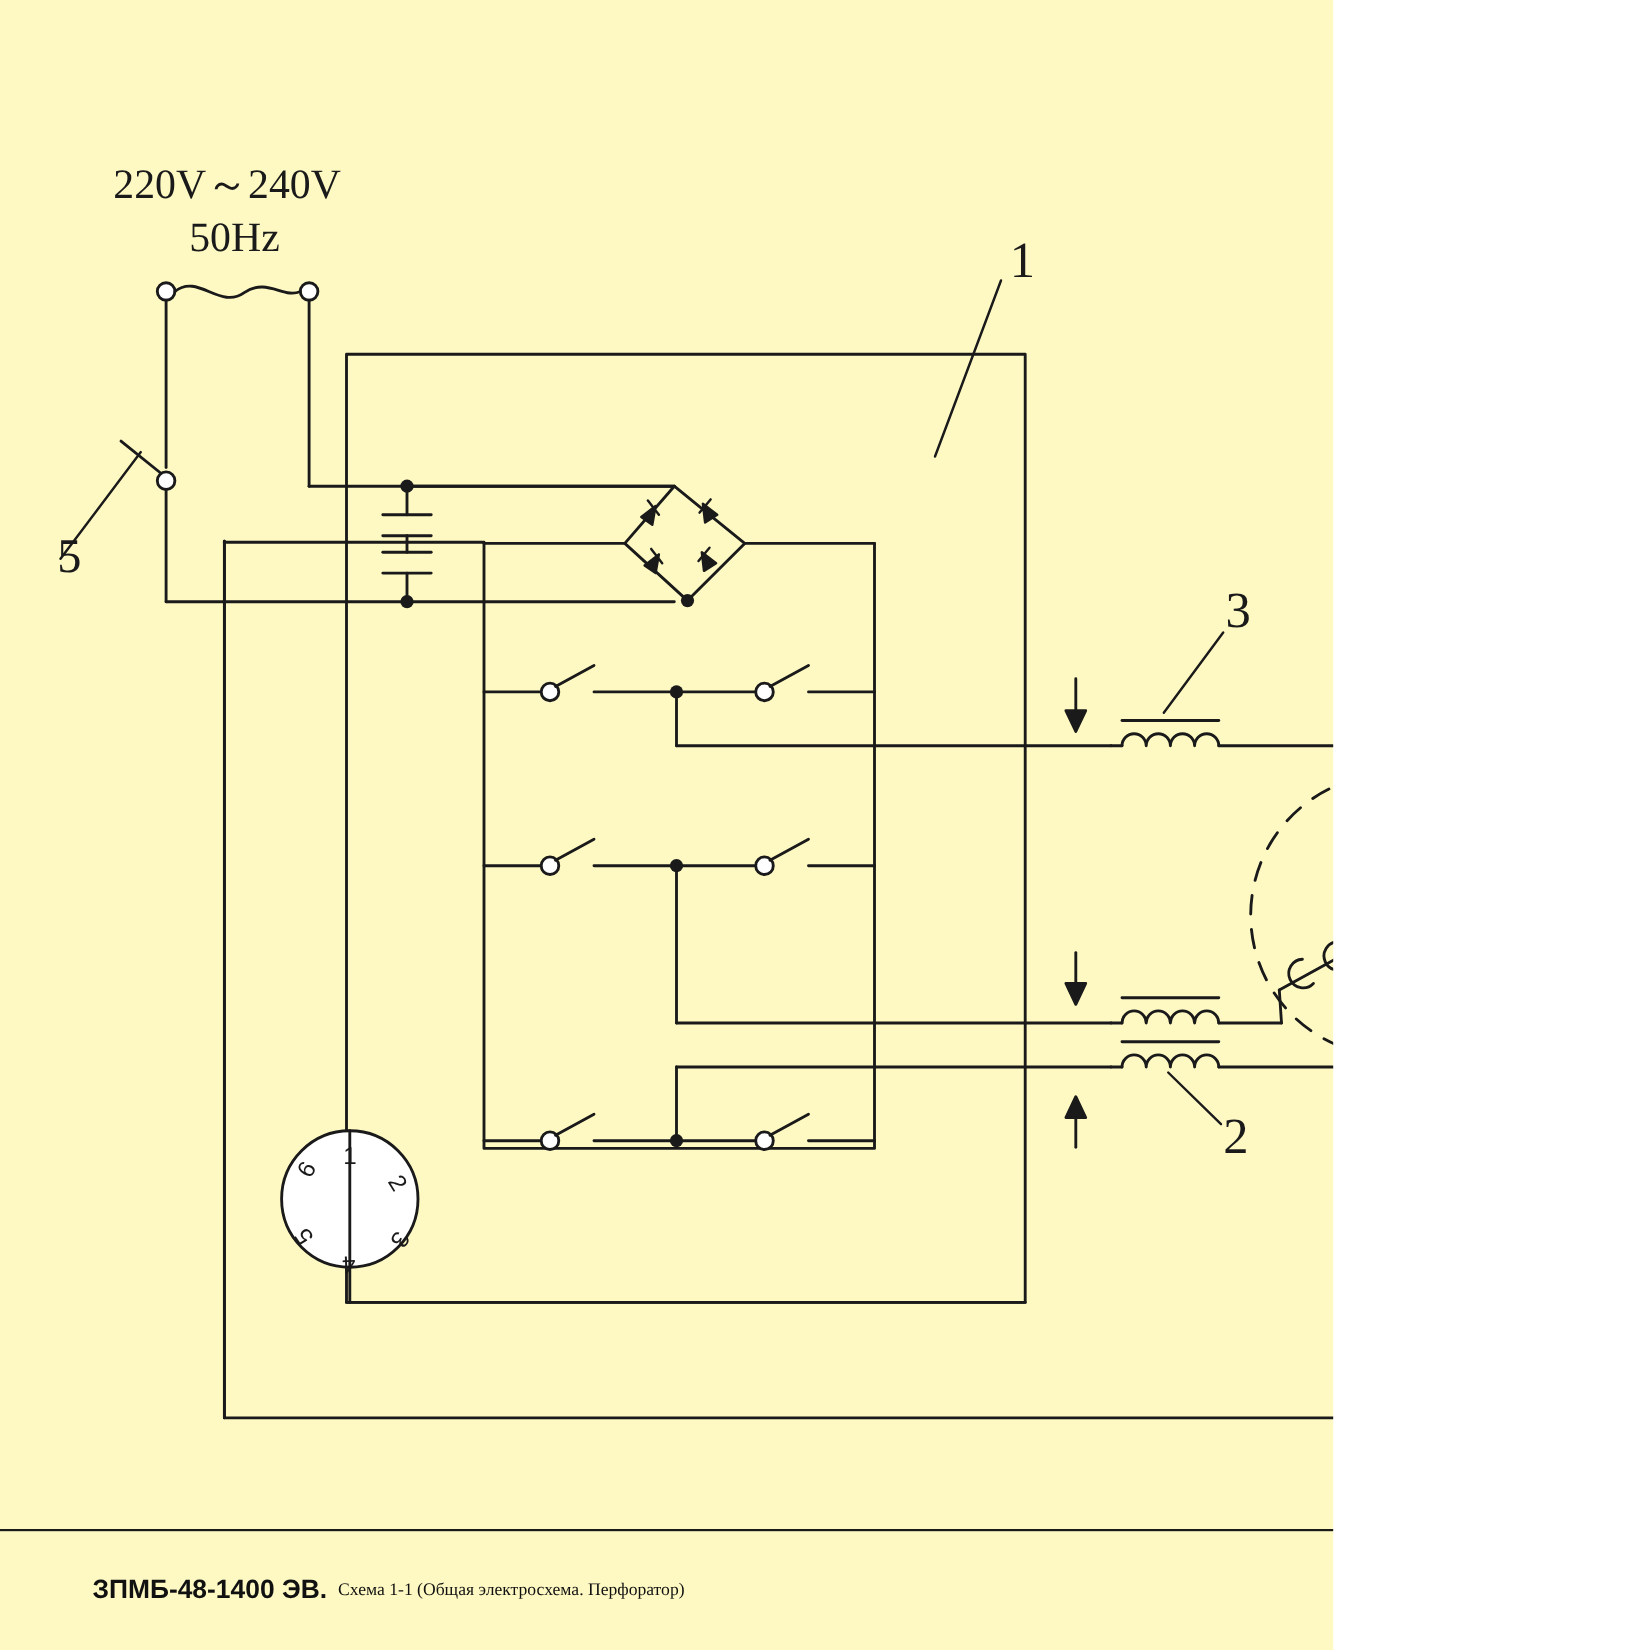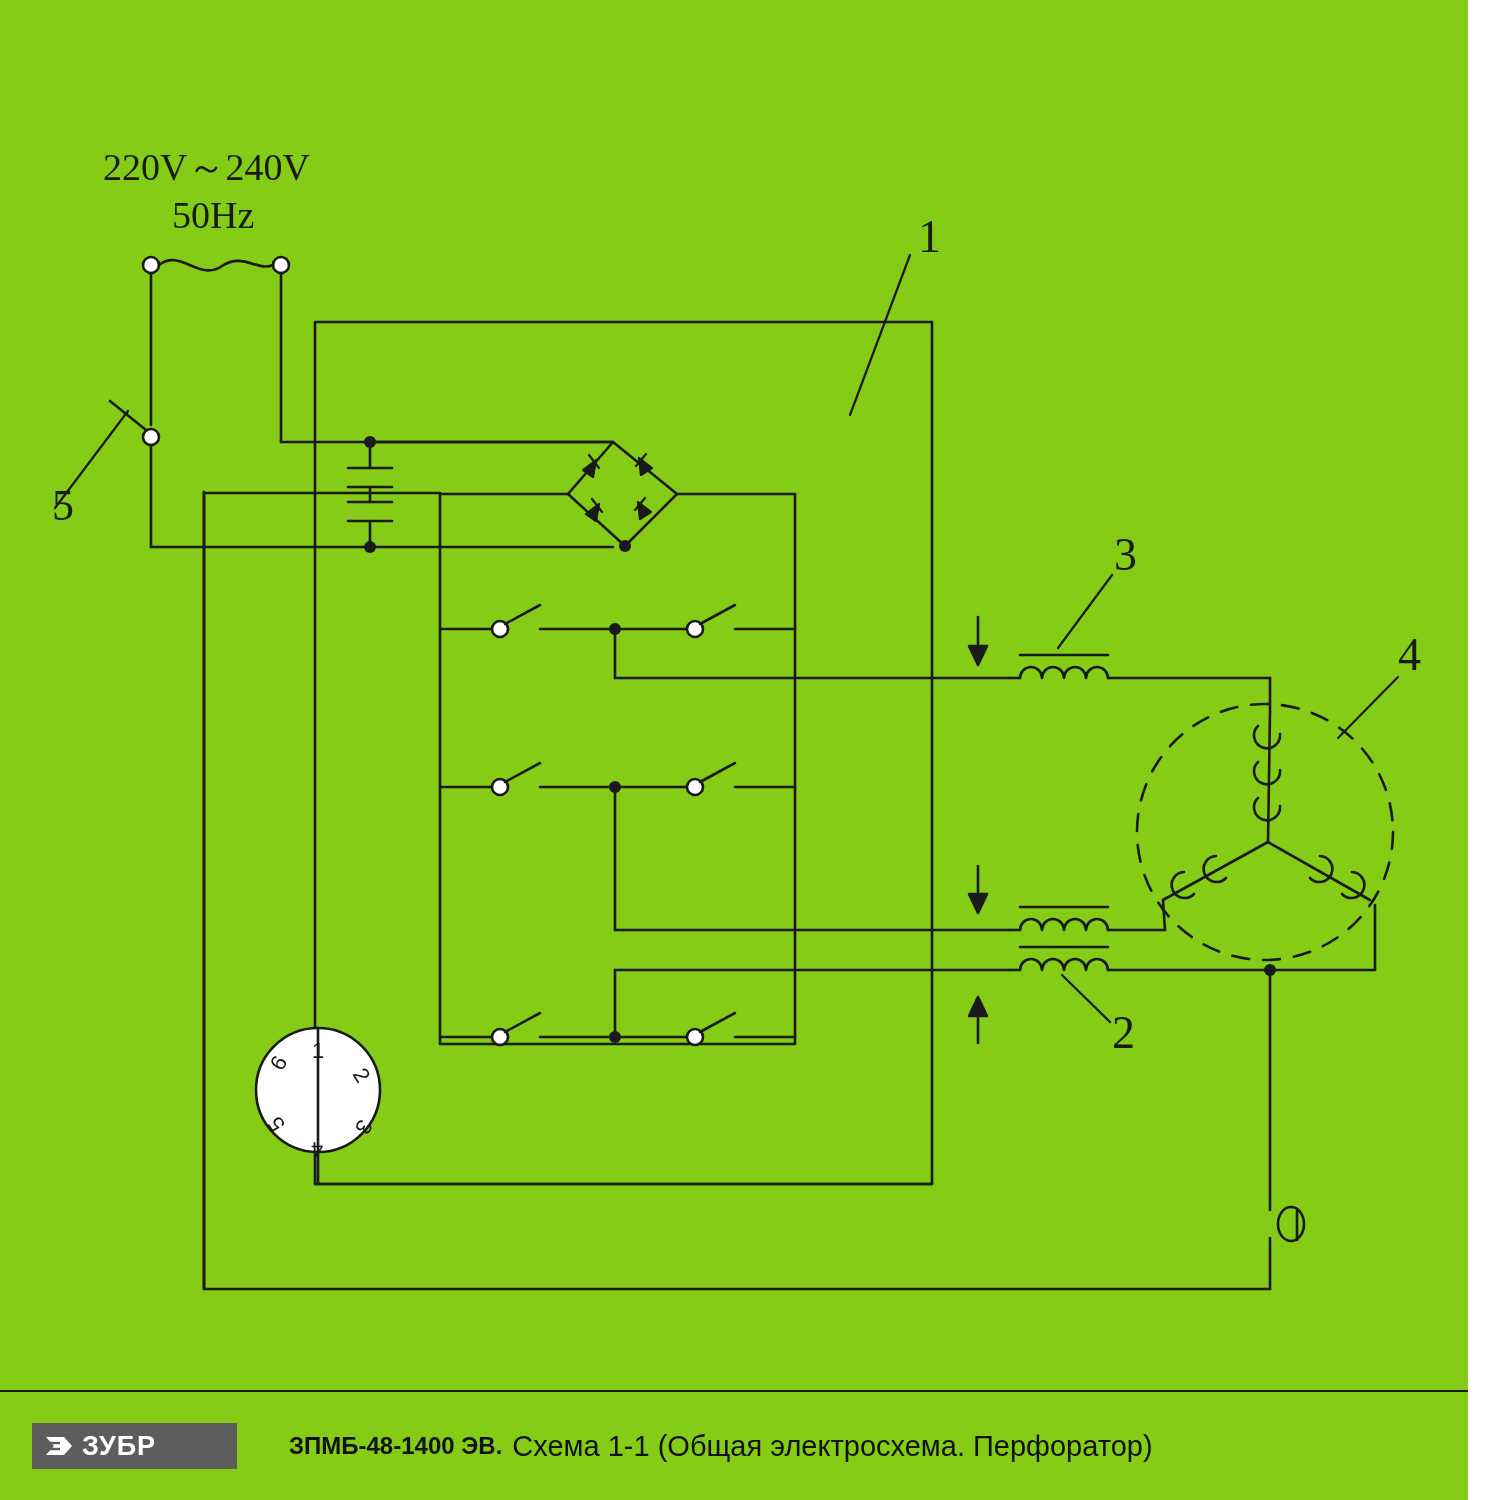--- a/index.html
+++ b/index.html
@@ -2,23 +2,23 @@
 <html><head>
 <meta charset="utf-8">
 <style>
   html, body {
     margin: 0;
     padding: 0;
     background: #ffffff;
   }
   #page {
     position: relative;
-    width: 1468px;
+    width: 1212px;
     height: 1500px;
-    background: #84cc16;
+    background: #fef9c3;
     font-family: "Liberation Sans", sans-serif;
     overflow: hidden;
   }
   #schematic {
     position: absolute;
     left: 0;
     top: 0;
     width: 1500px;
     height: 1400px;
   }
@@ -61,23 +61,23 @@
   }
   .footer-title {
     margin-left: 52px;
     font-size: 24px;
     font-weight: bold;
     color: #111111;
     font-family: "Liberation Sans", sans-serif;
   }
   .footer-sub {
     margin-left: 10px;
-    font-size: 29px;
+    font-size: 16px;
     color: #111111;
-    font-family: Liberation Sans, sans-serif;
+    font-family: Liberation Serif, serif;
   }
   text.serif {
     font-family: "Liberation Serif", serif;
   }
 </style>
 </head>
 <body>
 
 <div id="page">
 
@@ -269,26 +269,18 @@
       <g>
         <ellipse cx="1291" cy="1224" rx="13" ry="17"></ellipse>
         <path d="M1297 1210 L1297 1240"></path>
       </g>
 
     </g>
   </svg>
 
   <div class="footer">
     <div class="footer-inner">
-      <div class="logo">
-        <svg class="logo-mark" viewBox="0 0 34 30">
-          <path d="M4 6 L22 6 L30 15 L22 24 L4 24 L12 15 Z" fill="#ffffff"></path>
-          <path d="M6 12 L18 12" stroke="#5d5d5d" stroke-width="2.4"></path>
-          <path d="M6 18 L18 18" stroke="#5d5d5d" stroke-width="2.4"></path>
-        </svg>
-        <span class="logo-text">ЗУБР</span>
-      </div>
       <span class="footer-title">ЗПМБ-48-1400 ЭВ.</span>
       <span class="footer-sub">Схема 1-1 (Общая электросхема. Перфоратор)</span>
     </div>
   </div>
 
 </div>
 
 </body></html>

